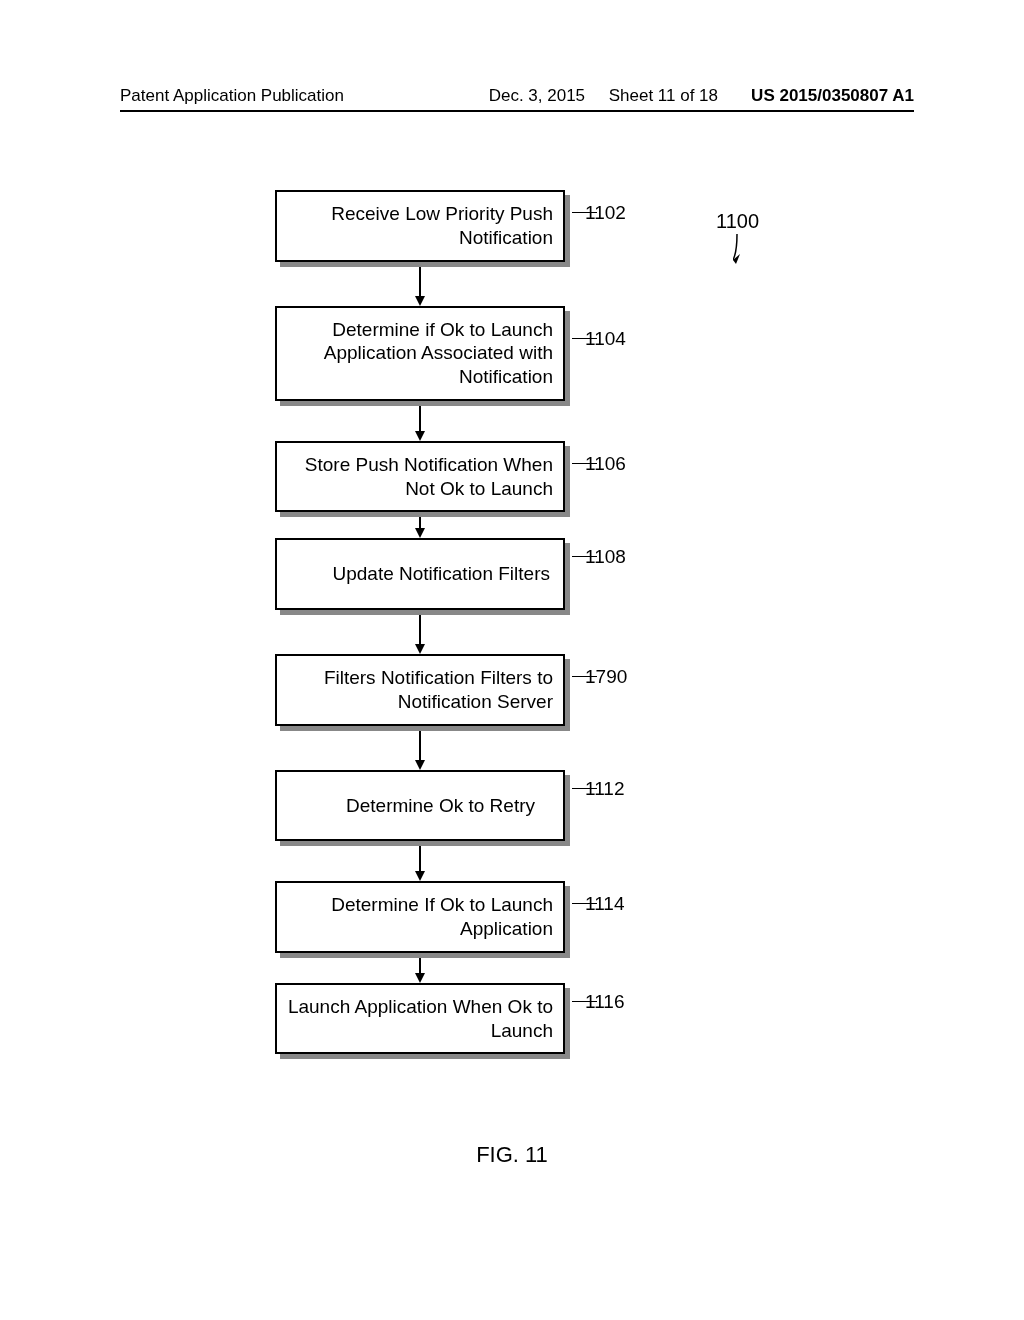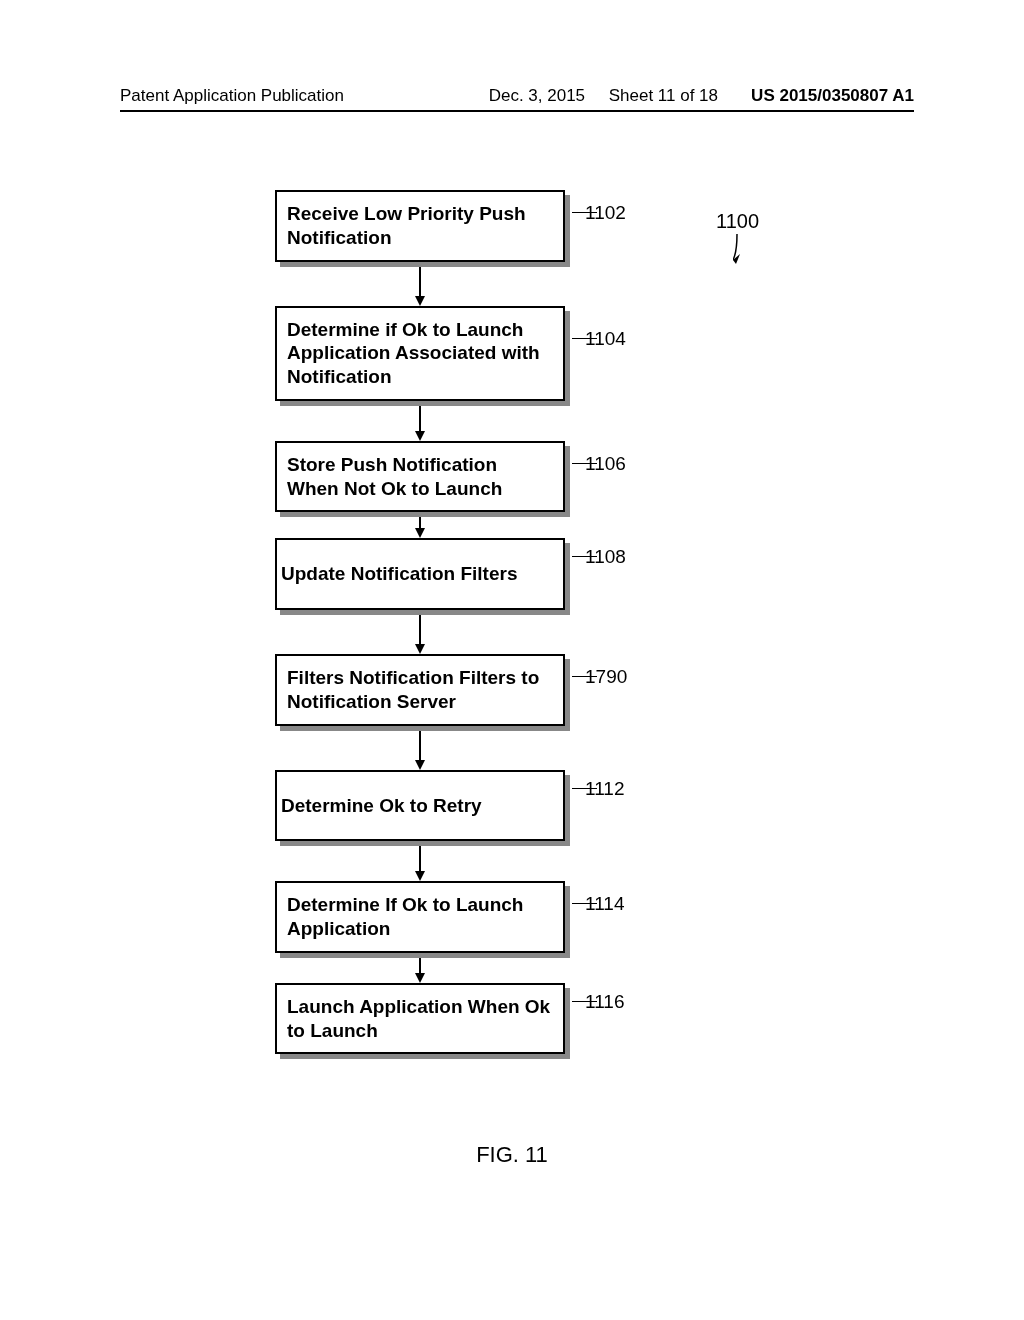--- a/index.html
+++ b/index.html
@@ -42,25 +42,24 @@
   .step {
     position: relative;
     width: 290px;
     margin: 0 auto;
   }
   .box {
     width: 290px;
     border: 2px solid #000;
     box-shadow: 5px 5px 0 0 #888;
     padding: 10px 10px;
-    text-align: left;
+    text-align: right;
     font-size: 19px;
     line-height: 1.25;
     background: #fff;
-    font-weight: bold;
   }
   .ref {
     position: absolute;
     left: 310px;
     font-size: 19px;
     white-space: nowrap;
     text-align: right;
   }
   .lead {
     position: absolute;
@@ -178,21 +177,21 @@
       <div class="ref" style="top:12px">1106</div>
     </div>
     <div class="arrow-wrap">
       <div class="arrow" style="height:26px">
         <div class="stem" style="top:5px;height:11px"></div>
         <div class="head" style="top:16px"></div>
       </div>
     </div>
 
     <div class="step">
-      <div class="box" style="padding:22px 4px">
+      <div class="box" style="padding:22px 13px">
         <span>Update Notification Filters</span>
       </div>
       <div class="lead" style="top:18px"></div>
       <div class="ref" style="top:8px">1108</div>
     </div>
     <div class="arrow-wrap">
       <div class="arrow" style="height:44px">
         <div class="stem" style="top:5px;height:29px"></div>
         <div class="head" style="top:34px"></div>
       </div>
@@ -206,21 +205,21 @@
       <div class="ref" style="top:12px">1790</div>
     </div>
     <div class="arrow-wrap">
       <div class="arrow" style="height:44px">
         <div class="stem" style="top:5px;height:29px"></div>
         <div class="head" style="top:34px"></div>
       </div>
     </div>
 
     <div class="step">
-      <div class="box" style="padding:22px 4px">
+      <div class="box" style="padding:22px 28px">
         <span>Determine Ok to Retry</span>
       </div>
       <div class="lead" style="top:18px"></div>
       <div class="ref" style="top:8px">1112</div>
     </div>
     <div class="arrow-wrap">
       <div class="arrow" style="height:40px">
         <div class="stem" style="top:5px;height:25px"></div>
         <div class="head" style="top:30px"></div>
       </div>

